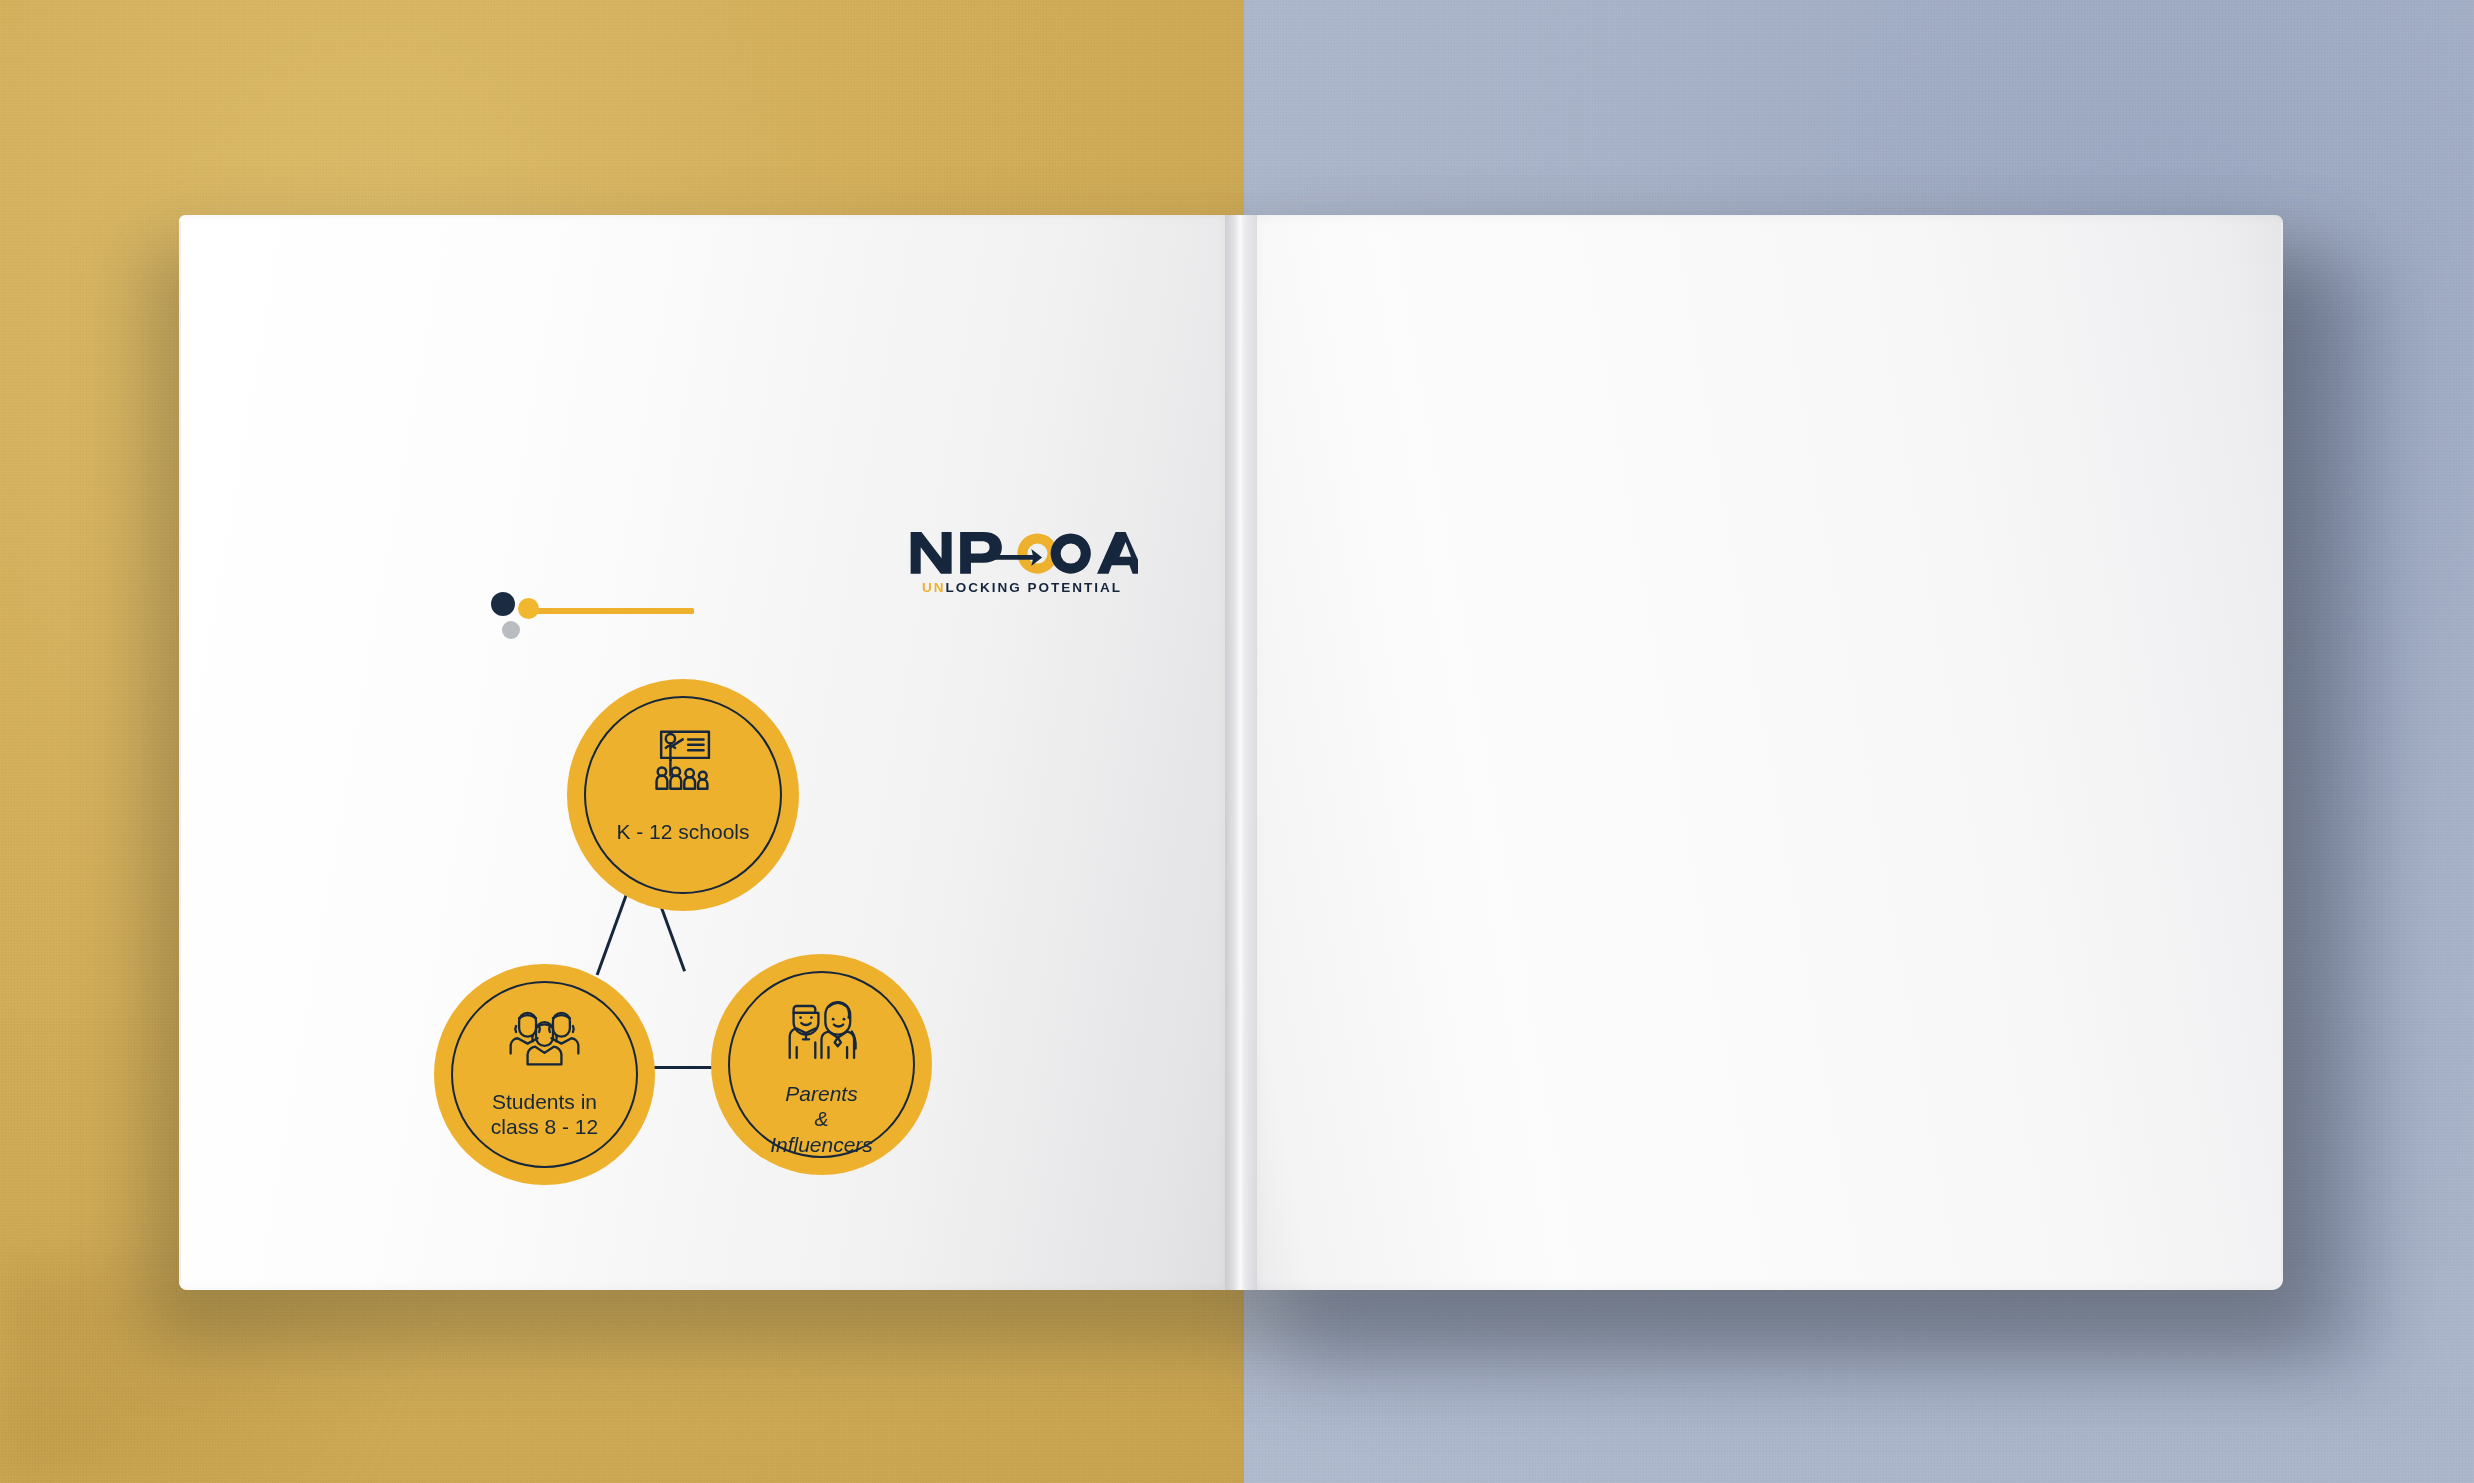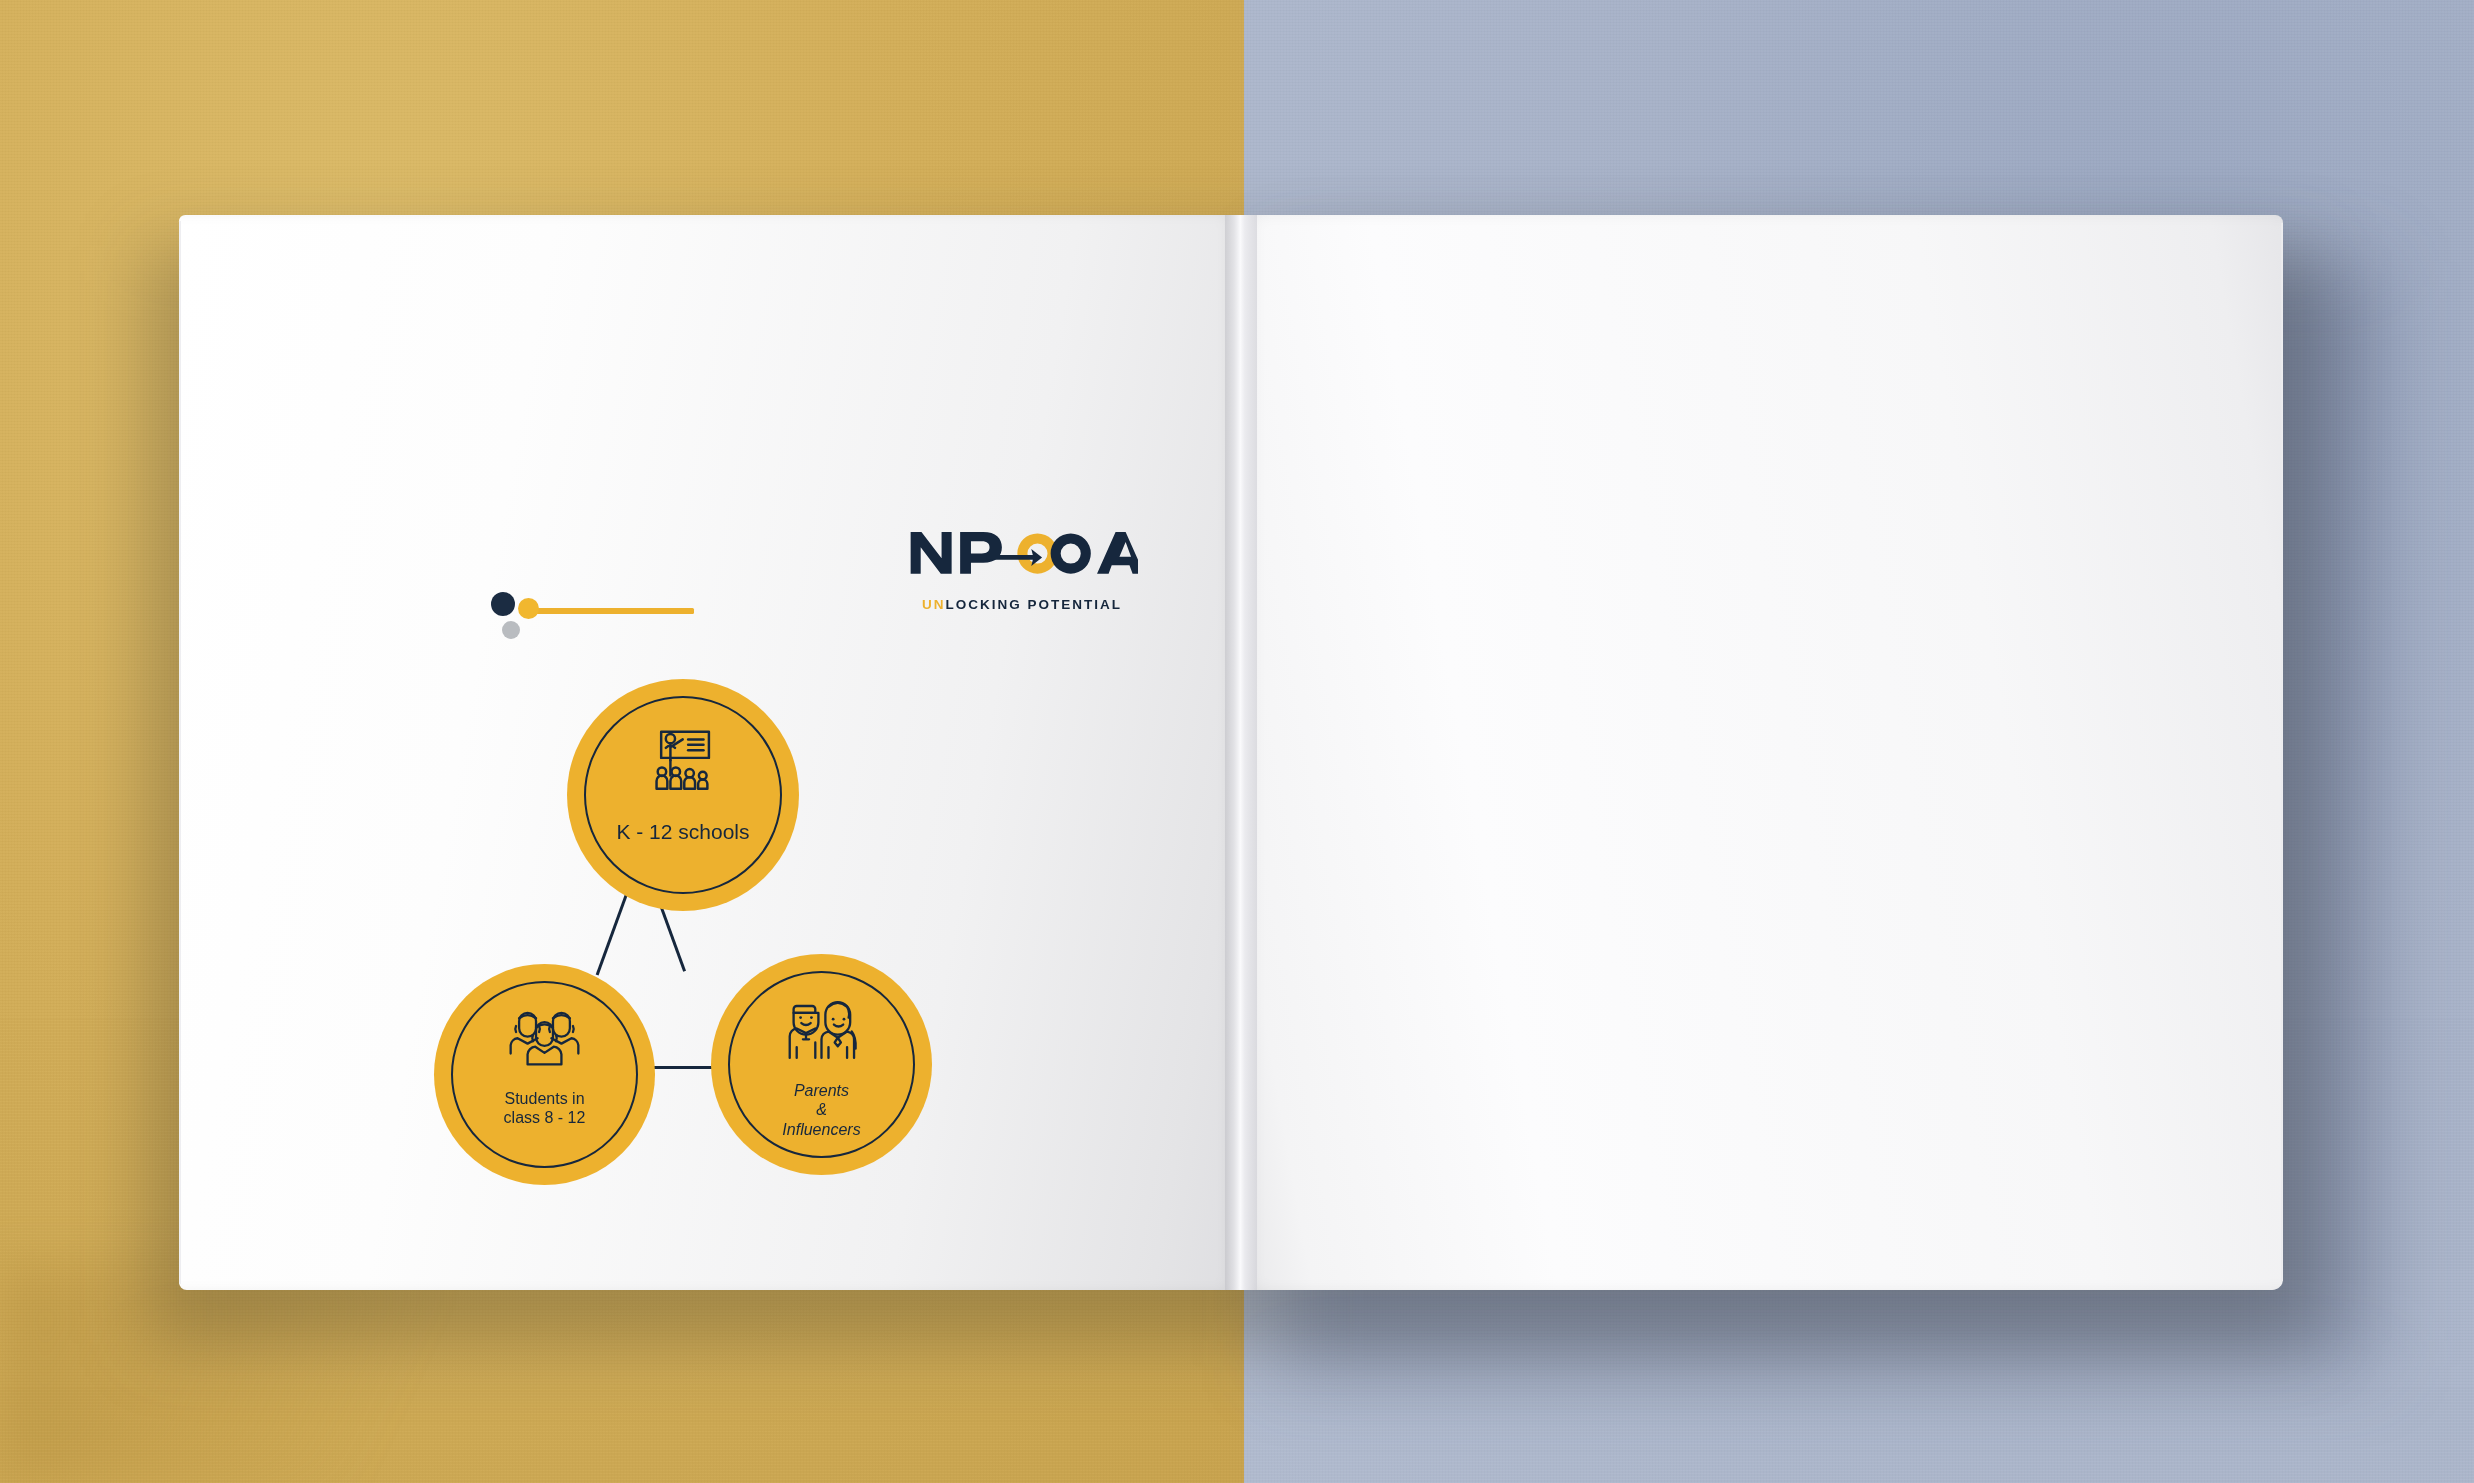--- a/index.html
+++ b/index.html
@@ -82,21 +82,21 @@
 
   
   .page-inner { position:absolute; inset:0; }
 
   
   .logo { position:absolute; width:232px; }
   .logo-l { left:727px; top:309px; }
   .logo-word { display:block; }
   .logo-tag {
     text-align:center; font-size:13.5px; font-weight:bold;
-    letter-spacing:2px; color:#15263c; margin-top:17px;
+    letter-spacing:2px; color:#15263c; margin-top:0;
   }
   .logo-tag .un { color:#edb12e; }
 
   
   .title-block { position:absolute; }
   .tb-l { left:312px; top:377px; }
   .dots { position:relative; height:0; }
   .dot { position:absolute; border-radius:50%; }
   .dot-navy { width:24px; height:24px; background:#1b2c42; left:0; top:0; }
   .dot-gold { width:21px; height:21px; background:#f1b72f; left:27px; top:6.2px; }
@@ -125,21 +125,21 @@
   .node-top  { left:133px; top:0;   width:232px; height:232px; }
   .node-bl   { left:0;     top:285px; width:221px; height:221px; }
   .node-br   { left:277px; top:275px; width:221px; height:221px;font-style:italic; }
   .node-icon { position:relative; z-index:2; margin-top:48px; }
   .node-bl .node-icon, .node-br .node-icon { margin-top:45px; }
   .node-label {
     position:relative; z-index:2; margin-top:12.4px;
     font-size:21px; color:#16273d; text-align:center; line-height:1.22;
     white-space:pre-line;
   }
-  .node-bl .node-label, .node-br .node-label { font-size:16px; margin-top:10.8px; }
+  .node-bl .node-label, .node-br .node-label { font-size:21px; margin-top:10.8px; }
   .connector { position:absolute; background:#16273d; height:2.7px; transform-origin:0 50%; z-index:0; }
 </style>
 </head>
 <body>
 
 <div id="backdrop">
   <div class="bg-left"></div>
   <div class="bg-left-dark"></div>
   <div class="bg-right">
     

